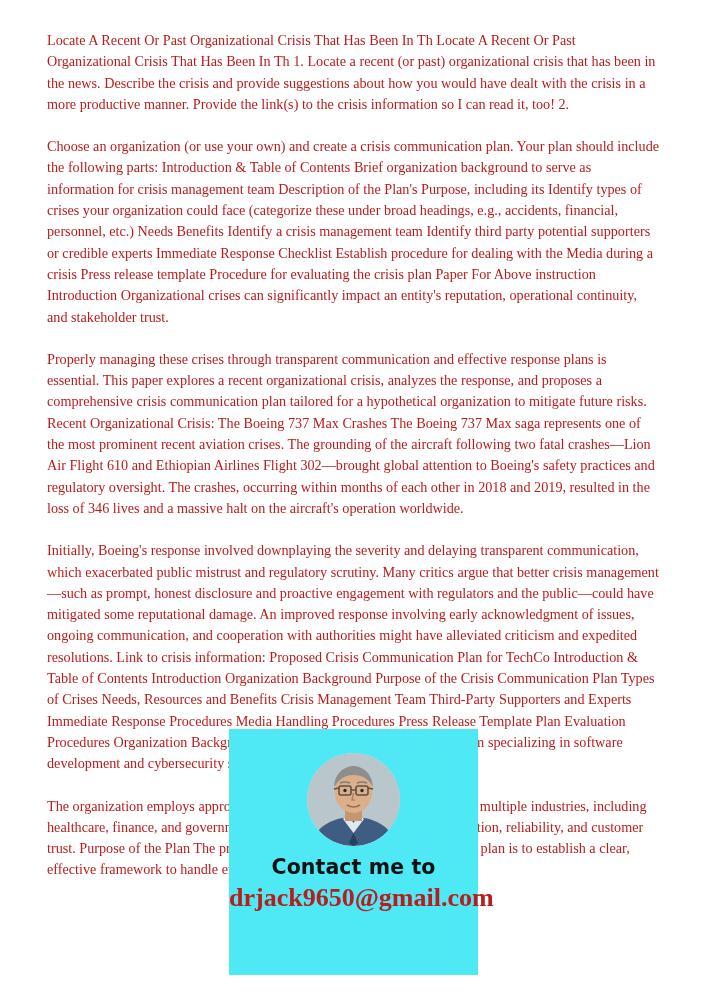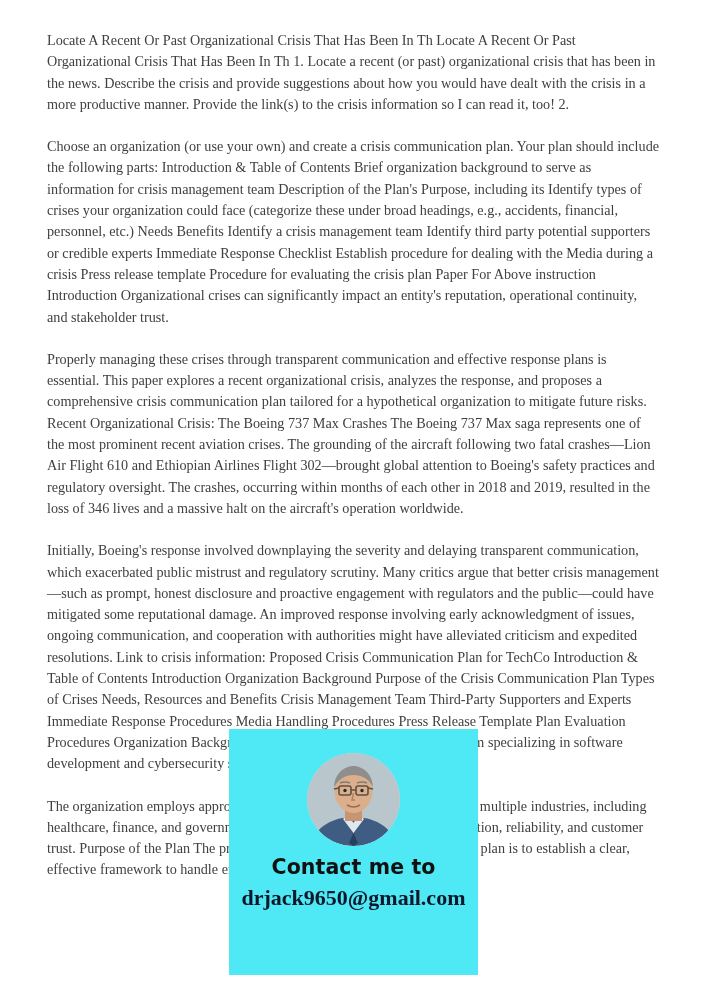--- a/index.html
+++ b/index.html
@@ -24,21 +24,21 @@
   .doc-body {
     position: absolute;
     left: 47px;
     top: 30px;
     width: 614px;
   }
   .para {
     font-family: "Liberation Serif", serif;
     font-size: 14.2px;
     line-height: 21.3px;
-    color: #404040;
+    color: #b91c1c;
     text-align: left;
     margin: 0 0 21px 0;
     white-space: normal;
   }
   .para:last-child { margin-bottom: 0; }
 
   
   .overlay-card {
     position: absolute;
     left: 229px;
@@ -65,23 +65,23 @@
     font-weight: bold;
     font-size: 20.5px;
     line-height: 26px;
     color: #111111;
     margin-top: 8px;
     letter-spacing: 0.1px;
   }
   .overlay-email {
     font-family: "Liberation Serif", serif;
     font-weight: bold;
-    font-size: 22px;
+    font-size: 26px;
     line-height: 24px;
-    color: #0f172a;
+    color: #b91c1c;
     margin-top: 6px;
   }
 </style>
 </head>
 <body>
 
 <div class="page">
 
   <div class="doc-body">
     <p class="para">Locate A Recent Or Past Organizational Crisis That Has Been In Th Locate A Recent Or Past Organizational Crisis That Has Been In Th 1. Locate a recent (or past) organizational crisis that has been in the news. Describe the crisis and provide suggestions about how you would have dealt with the crisis in a more productive manner. Provide the link(s) to the crisis information so I can read it, too! 2.</p>

